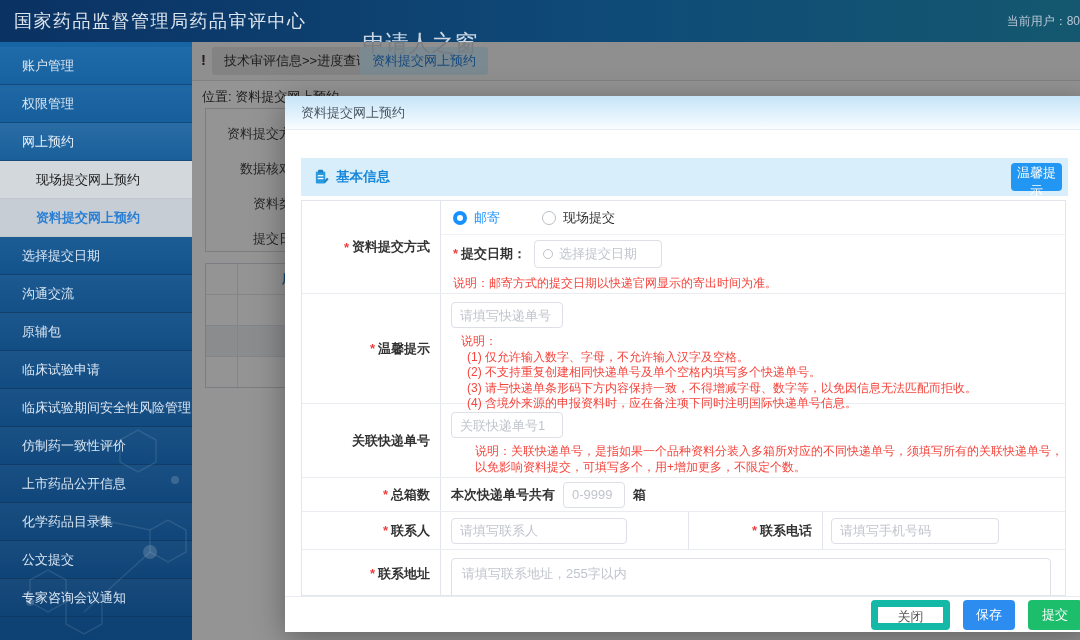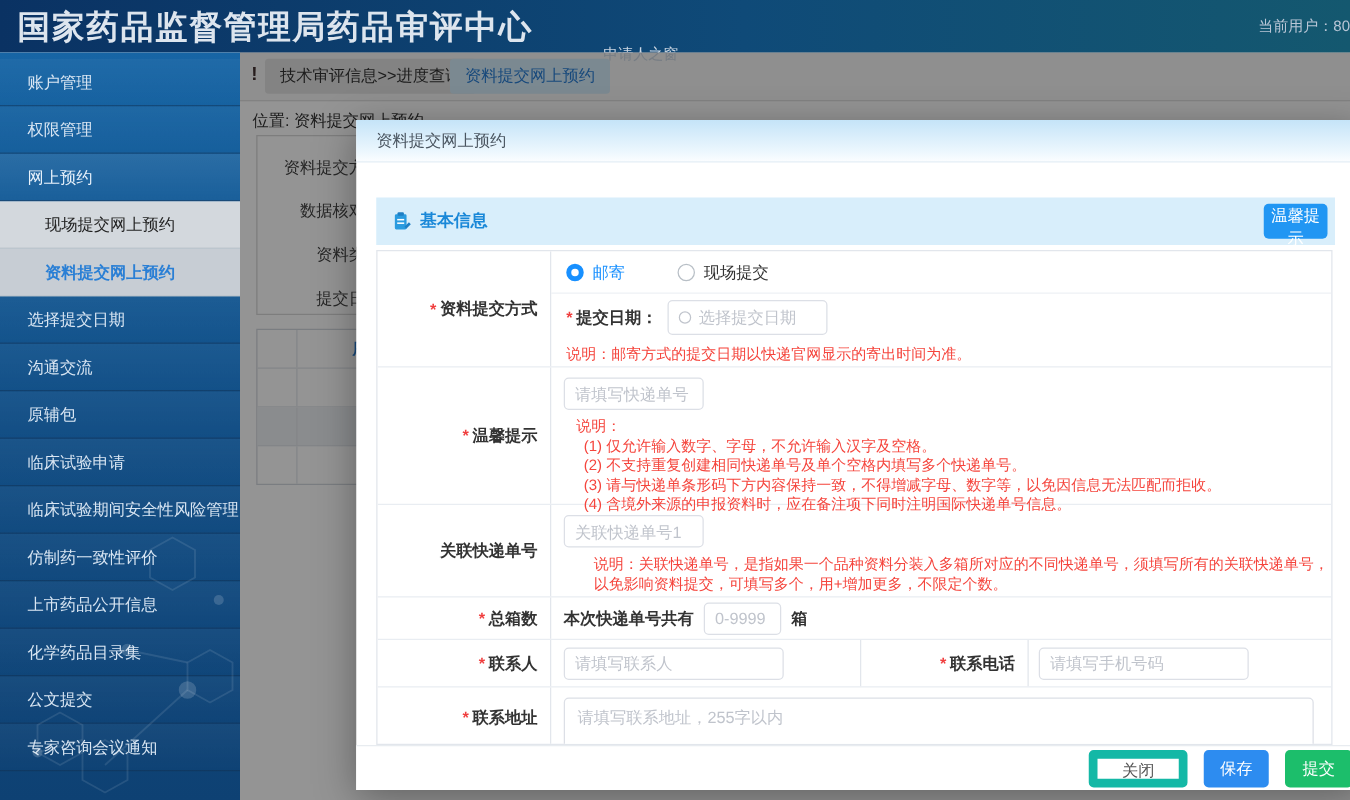--- a/index.html
+++ b/index.html
@@ -7,22 +7,22 @@
     width:1080px;height:640px;position:relative;overflow:hidden;
     font-family:"Liberation Sans","DejaVu Sans",sans-serif;
     background:#fff;
   }
   
   .app-header{
     position:absolute;left:0;top:0;width:1080px;height:42px;
     background:linear-gradient(90deg,#0a3263 0%,#0f4a78 55%,#14586f 100%);
     display:flex;align-items:center;z-index:3;
   }
-  .app-title{font-size:26px;font-weight:bold;color:#dde5ee;letter-spacing:1.5px;margin-left:14px;white-space:nowrap;}
-  .app-subtitle{font-size:12px;color:#ccd7e3;margin-left:56px;white-space:nowrap;margin-top:44px;}
+  .app-title{font-size:18px;font-weight:normal;color:#dde5ee;letter-spacing:1.5px;margin-left:14px;white-space:nowrap;}
+  .app-subtitle{font-size:23px;color:#ccd7e3;margin-left:56px;white-space:nowrap;margin-top:44px;}
   .app-user{margin-left:auto;margin-right:0;font-size:12px;color:#b9c6d6;white-space:nowrap;}
   
   .sidebar{
     position:absolute;left:0;top:42px;width:192px;height:598px;
     background:linear-gradient(180deg,#1765a5 0%,#124e85 50%,#0e4173 100%);
     overflow:hidden;z-index:3;padding-top:5px;box-sizing:border-box;
   }
   .side-pattern{position:absolute;left:0;bottom:0;pointer-events:none;}
   .side-item{
     position:relative;height:37px;line-height:37px;padding-left:22px;

